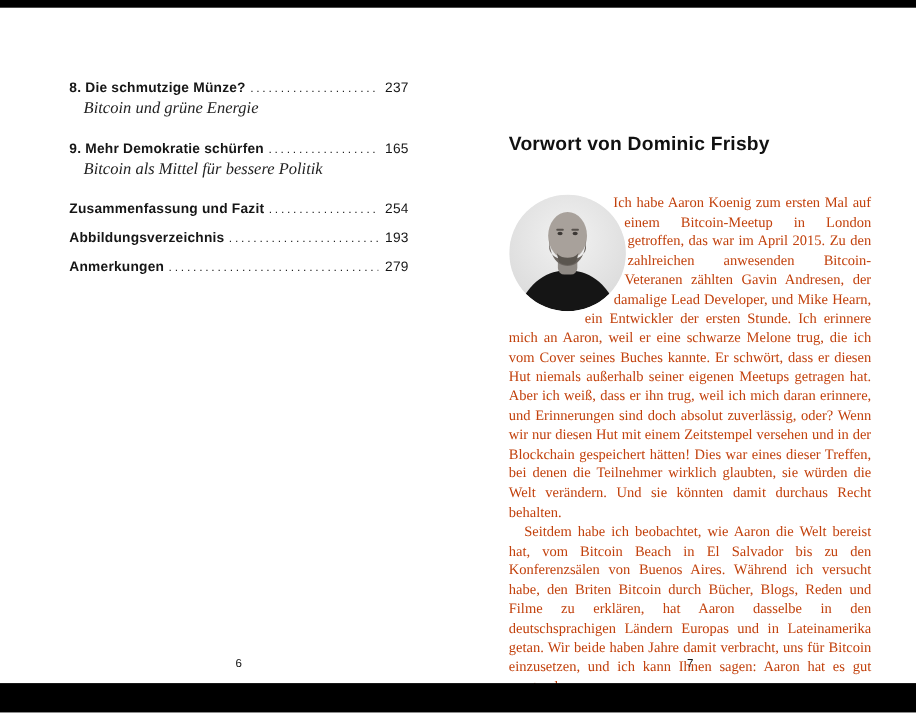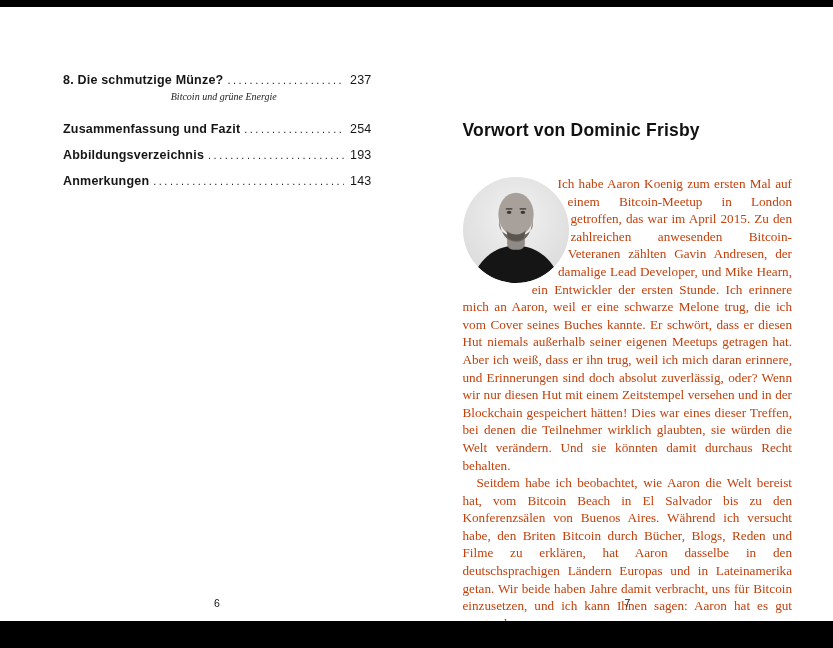--- a/index.html
+++ b/index.html
@@ -7,30 +7,30 @@
           font-family:"Liberation Serif",serif;color:#1c1c1c;}
   .letterbox{position:absolute;left:0;width:100%;background:#000;}
   .letterbox.top{top:0;height:7px;}
   .letterbox.bottom{bottom:0;height:27px;}
   .pages{position:absolute;top:7px;left:0;right:0;bottom:27px;display:flex;}
   .page{position:relative;width:50%;box-sizing:border-box;}
   .page.left{padding:66px 45px 0 63px;}
   .page.right{padding:112px 41px 0 46px;}
 
   
-  .toc-entry{margin-bottom:12px;text-align:center;}
+  .toc-entry{margin-bottom:12px;}
   .toc-entry.with-sub{margin-bottom:20px;}
   .toc-line{display:flex;align-items:baseline;font-family:"Liberation Sans",sans-serif;
             font-size:12.5px;font-weight:700;letter-spacing:.2px;color:#161616;}
   .toc-label{white-space:nowrap;}
   .toc-dots{flex:1;overflow:hidden;white-space:nowrap;margin:0 4px;font-weight:400;
             letter-spacing:2.5px;font-size:11px;color:#222;}
   .toc-dots::after{content:"..........................................................................................................";}
   .toc-pagenum{font-weight:400;font-size:12.5px;margin-left:2px;}
-  .toc-subtitle{font-style:italic;font-size:10px;margin:4px 0 0 13px;color:#222;}
+  .toc-subtitle{font-style:italic;font-size:15px;margin:4px 0 0 13px;color:#222;}
 
   
   h1.foreword-title{margin:0 0 34px 0;font-family:"Liberation Sans",sans-serif;
             font-size:17.5px;line-height:22px;font-weight:700;letter-spacing:.2px;color:#111;}
   .body-text{font-size:13.2px;line-height:17.6px;text-align:justify;hyphens:auto;color:#c2410c;}
   .body-text p{margin:0;}
   .body-text p.indented{text-indent:14px;}
   .portrait{float:left;width:106px;height:106px;border-radius:50%;
             shape-outside:circle(55px at 53px 53px);margin:2px 11px 4px 0;overflow:hidden;
             background:#e9e9e9;}
@@ -53,20 +53,28 @@
 
       <div class="toc-entry with-sub">
         <div class="toc-line">
           <span class="toc-label">8. Die schmutzige Münze?</span>
           <span class="toc-dots"></span>
           <span class="toc-pagenum">237</span>
         </div>
         <div class="toc-subtitle">Bitcoin und grüne Energie</div>
       </div>
 
+      <div class="toc-entry with-sub">
+        <div class="toc-line">
+          <span class="toc-label">9. Mehr Demokratie schürfen</span>
+          <span class="toc-dots"></span>
+          <span class="toc-pagenum">165</span>
+        </div>
+        <div class="toc-subtitle">Bitcoin als Mittel für bessere Politik</div>
+      </div>
 
       <div class="toc-entry">
         <div class="toc-line">
           <span class="toc-label">Zusammenfassung und Fazit</span>
           <span class="toc-dots"></span>
           <span class="toc-pagenum">254</span>
         </div>
       </div>
 
 
@@ -75,21 +83,21 @@
           <span class="toc-label">Abbildungsverzeichnis</span>
           <span class="toc-dots"></span>
           <span class="toc-pagenum">193</span>
         </div>
       </div>
 
       <div class="toc-entry">
         <div class="toc-line">
           <span class="toc-label">Anmerkungen</span>
           <span class="toc-dots"></span>
-          <span class="toc-pagenum">143</span>
+          <span class="toc-pagenum">279</span>
         </div>
       </div>
 
       <div class="folio left-folio">6</div>
     </div>
 
     <div class="page right">
       <h1 class="foreword-title">Vorwort von Dominic Frisby</h1>
 
       <div class="body-text">

